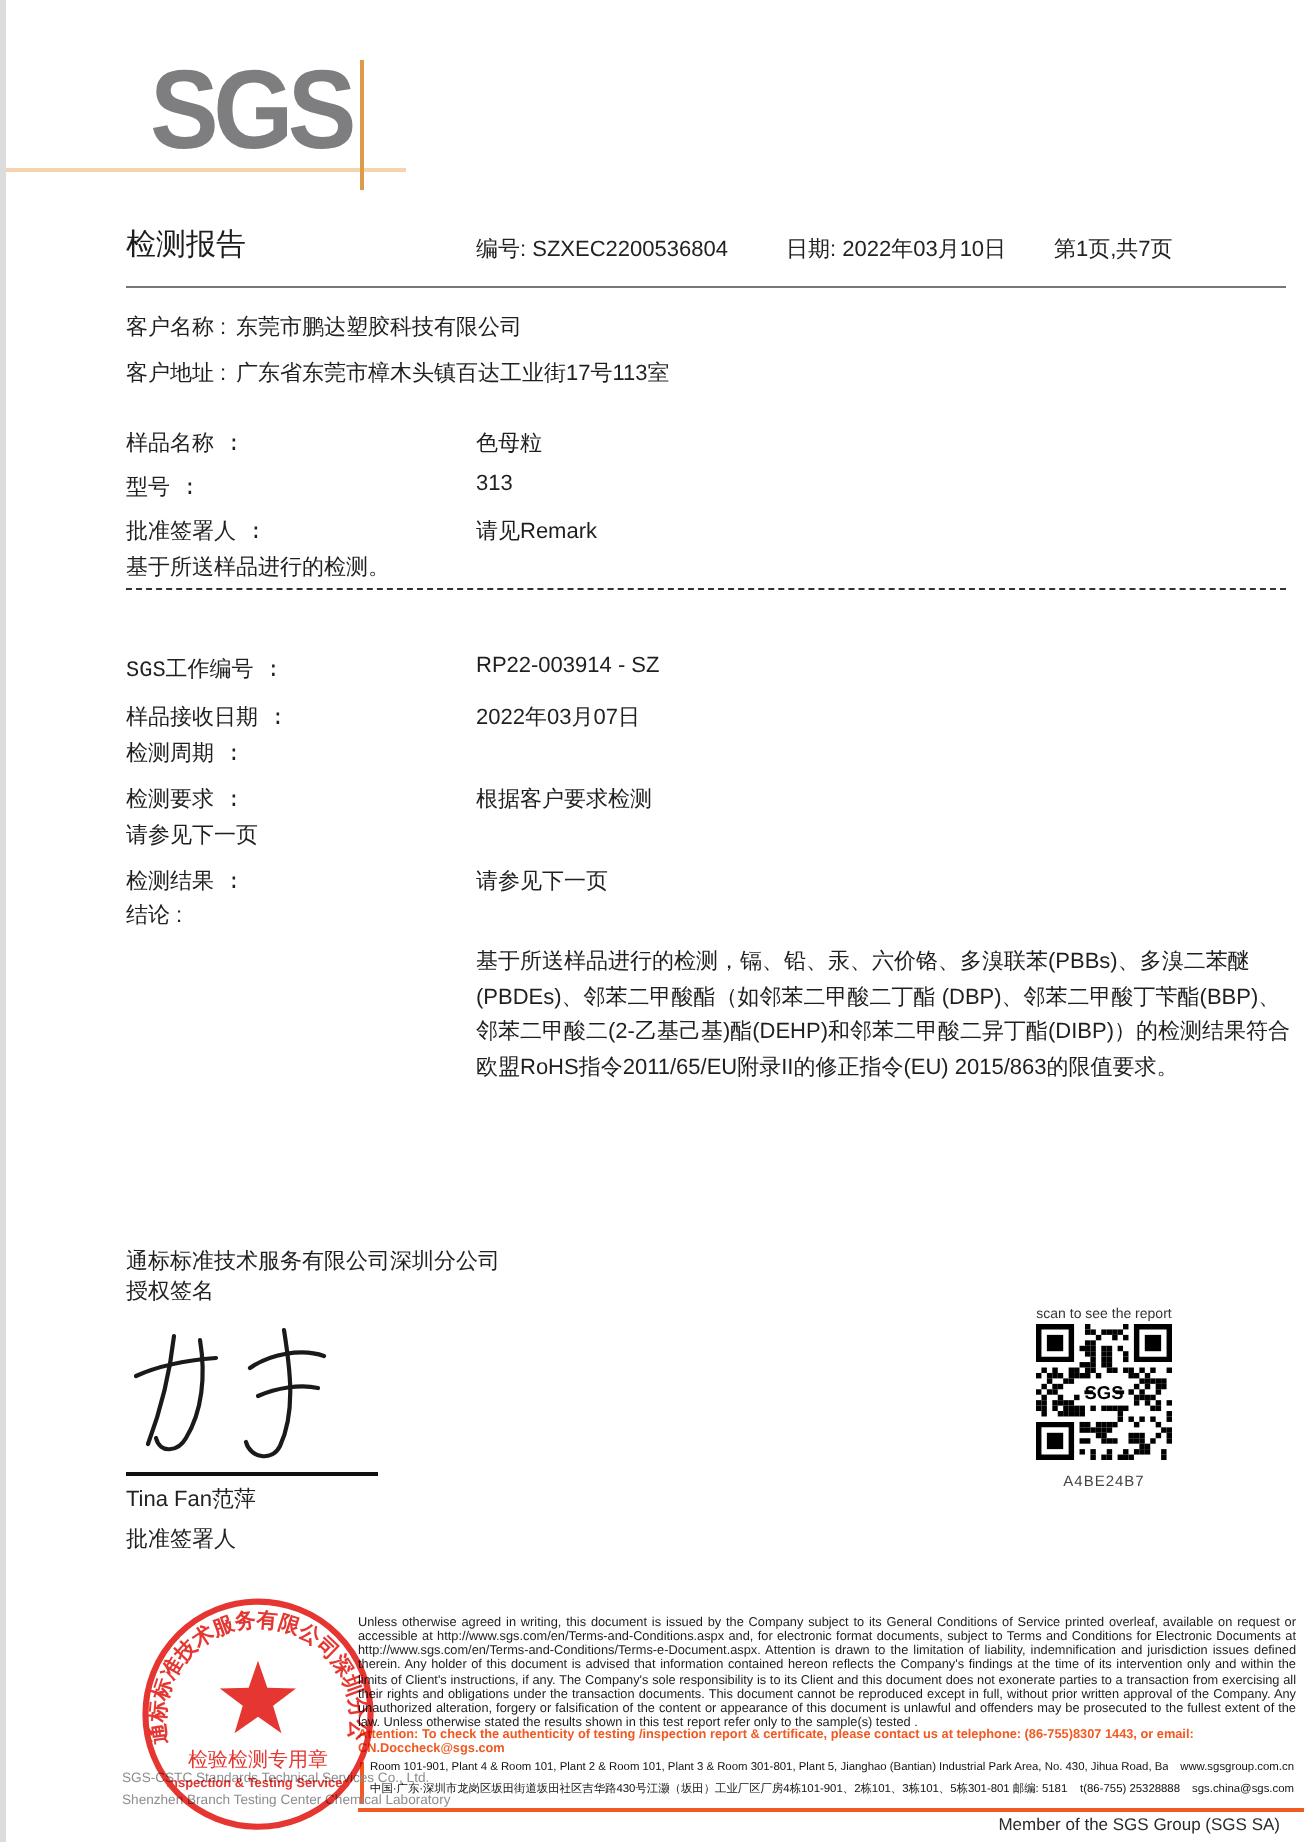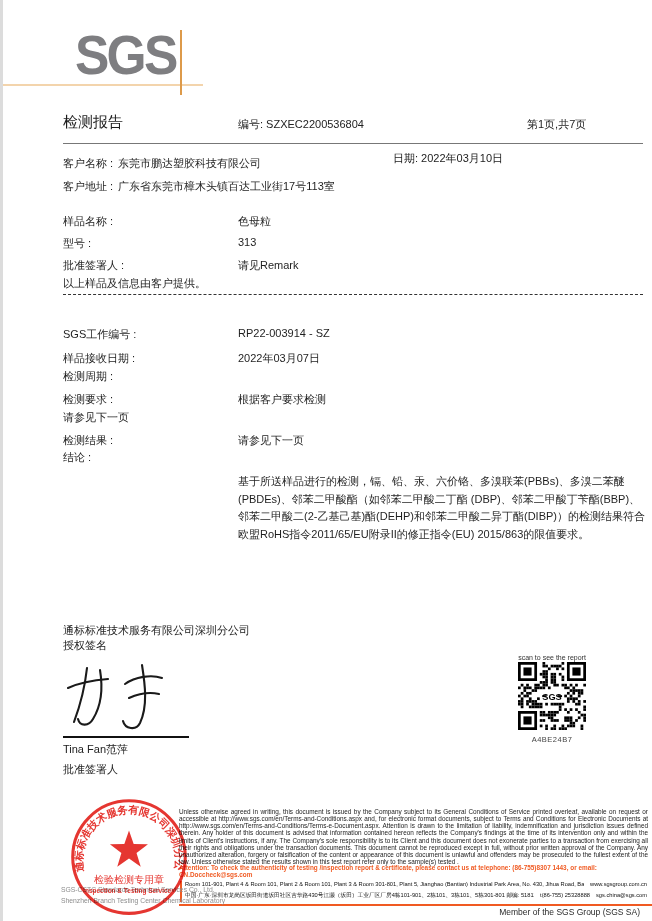--- a/index.html
+++ b/index.html
@@ -13,27 +13,27 @@
   .logo-area { position:absolute; left:0; top:0; width:230px; height:110px; }
   .logo-hline { position:absolute; left:0; top:84px; width:200px; height:2px; background:#f3d4ac; }
   .logo-vline { position:absolute; left:177px; top:30px; width:2px; height:65px; background:#dd9a4a; }
   .logo-text {
     position:absolute; left:72px; top:22px; font-size:56px; font-weight:bold;
     color:#7e7e81; letter-spacing:-3px; transform:scaleX(.92); transform-origin:left;
   }
   
   .hdr-title { position:absolute; left:60px; top:113px; font-size:15px; font-weight:normal; color:#1d1d1d; }
   .hdr-no   { position:absolute; left:235px; top:117px; font-size:11px; }
-  .hdr-date { position:absolute; left:390px; top:117px; font-size:11px;margin-top:34px; }
+  .hdr-date { position:absolute; left:390px; top:117px; font-size:11px; }
   .hdr-page { position:absolute; left:524px; top:117px; font-size:11px; }
   .hdr-line { position:absolute; left:60px; top:143px; width:580px; height:1px; background:#777; }
   
   .row { position:absolute; left:60px; display:flex; font-size:11px; color:#1f1f1f; }
   .lab { width:55px; flex:none; }
-  .lab-wide { width:175px; flex:none; }
+  .lab-wide { width:175px; flex:none;font-family:Liberation Mono, monospace; }
   .note { position:absolute; left:60px; font-size:11px; color:#1f1f1f; }
   .dashed-line { position:absolute; left:60px; top:294px; width:580px; border-top:1.5px dashed #333; }
   .conclusion-lab { position:absolute; left:60px; top:450px; font-size:11px; }
   .conclusion-txt { position:absolute; left:235px; top:473px; width:408px; font-size:11px; line-height:17.6px; color:#1f1f1f; }
   
   .sig-company { position:absolute; left:60px; top:623px; font-size:11px; }
   .sig-auth    { position:absolute; left:60px; top:638px; font-size:11px;text-align:center; }
   .sig-svg     { position:absolute; left:62px; top:658px; }
   .sig-line    { position:absolute; left:60px; top:736px; width:126px; height:1.5px; background:#111; }
   .sig-name    { position:absolute; left:60px; top:742px; font-size:11px; }
@@ -86,21 +86,21 @@
     <span>色母粒</span>
   </div>
   <div class="row" style="top:236px">
     <span class="lab-wide">型号 :</span>
     <span>313</span>
   </div>
   <div class="row" style="top:258px">
     <span class="lab-wide">批准签署人 :</span>
     <span>请见Remark</span>
   </div>
-  <div class="note" style="top:276px">以上样品及信息由客户提供。</div>
+  <div class="note" style="top:276px">基于所送样品进行的检测。</div>
 
   <div class="dashed-line"></div>
 
   <div class="row" style="top:327px">
     <span class="lab-wide">SGS工作编号 :</span>
     <span>RP22-003914 - SZ</span>
   </div>
   <div class="row" style="top:351px">
     <span class="lab-wide">样品接收日期 :</span>
     <span>2022年03月07日</span>

